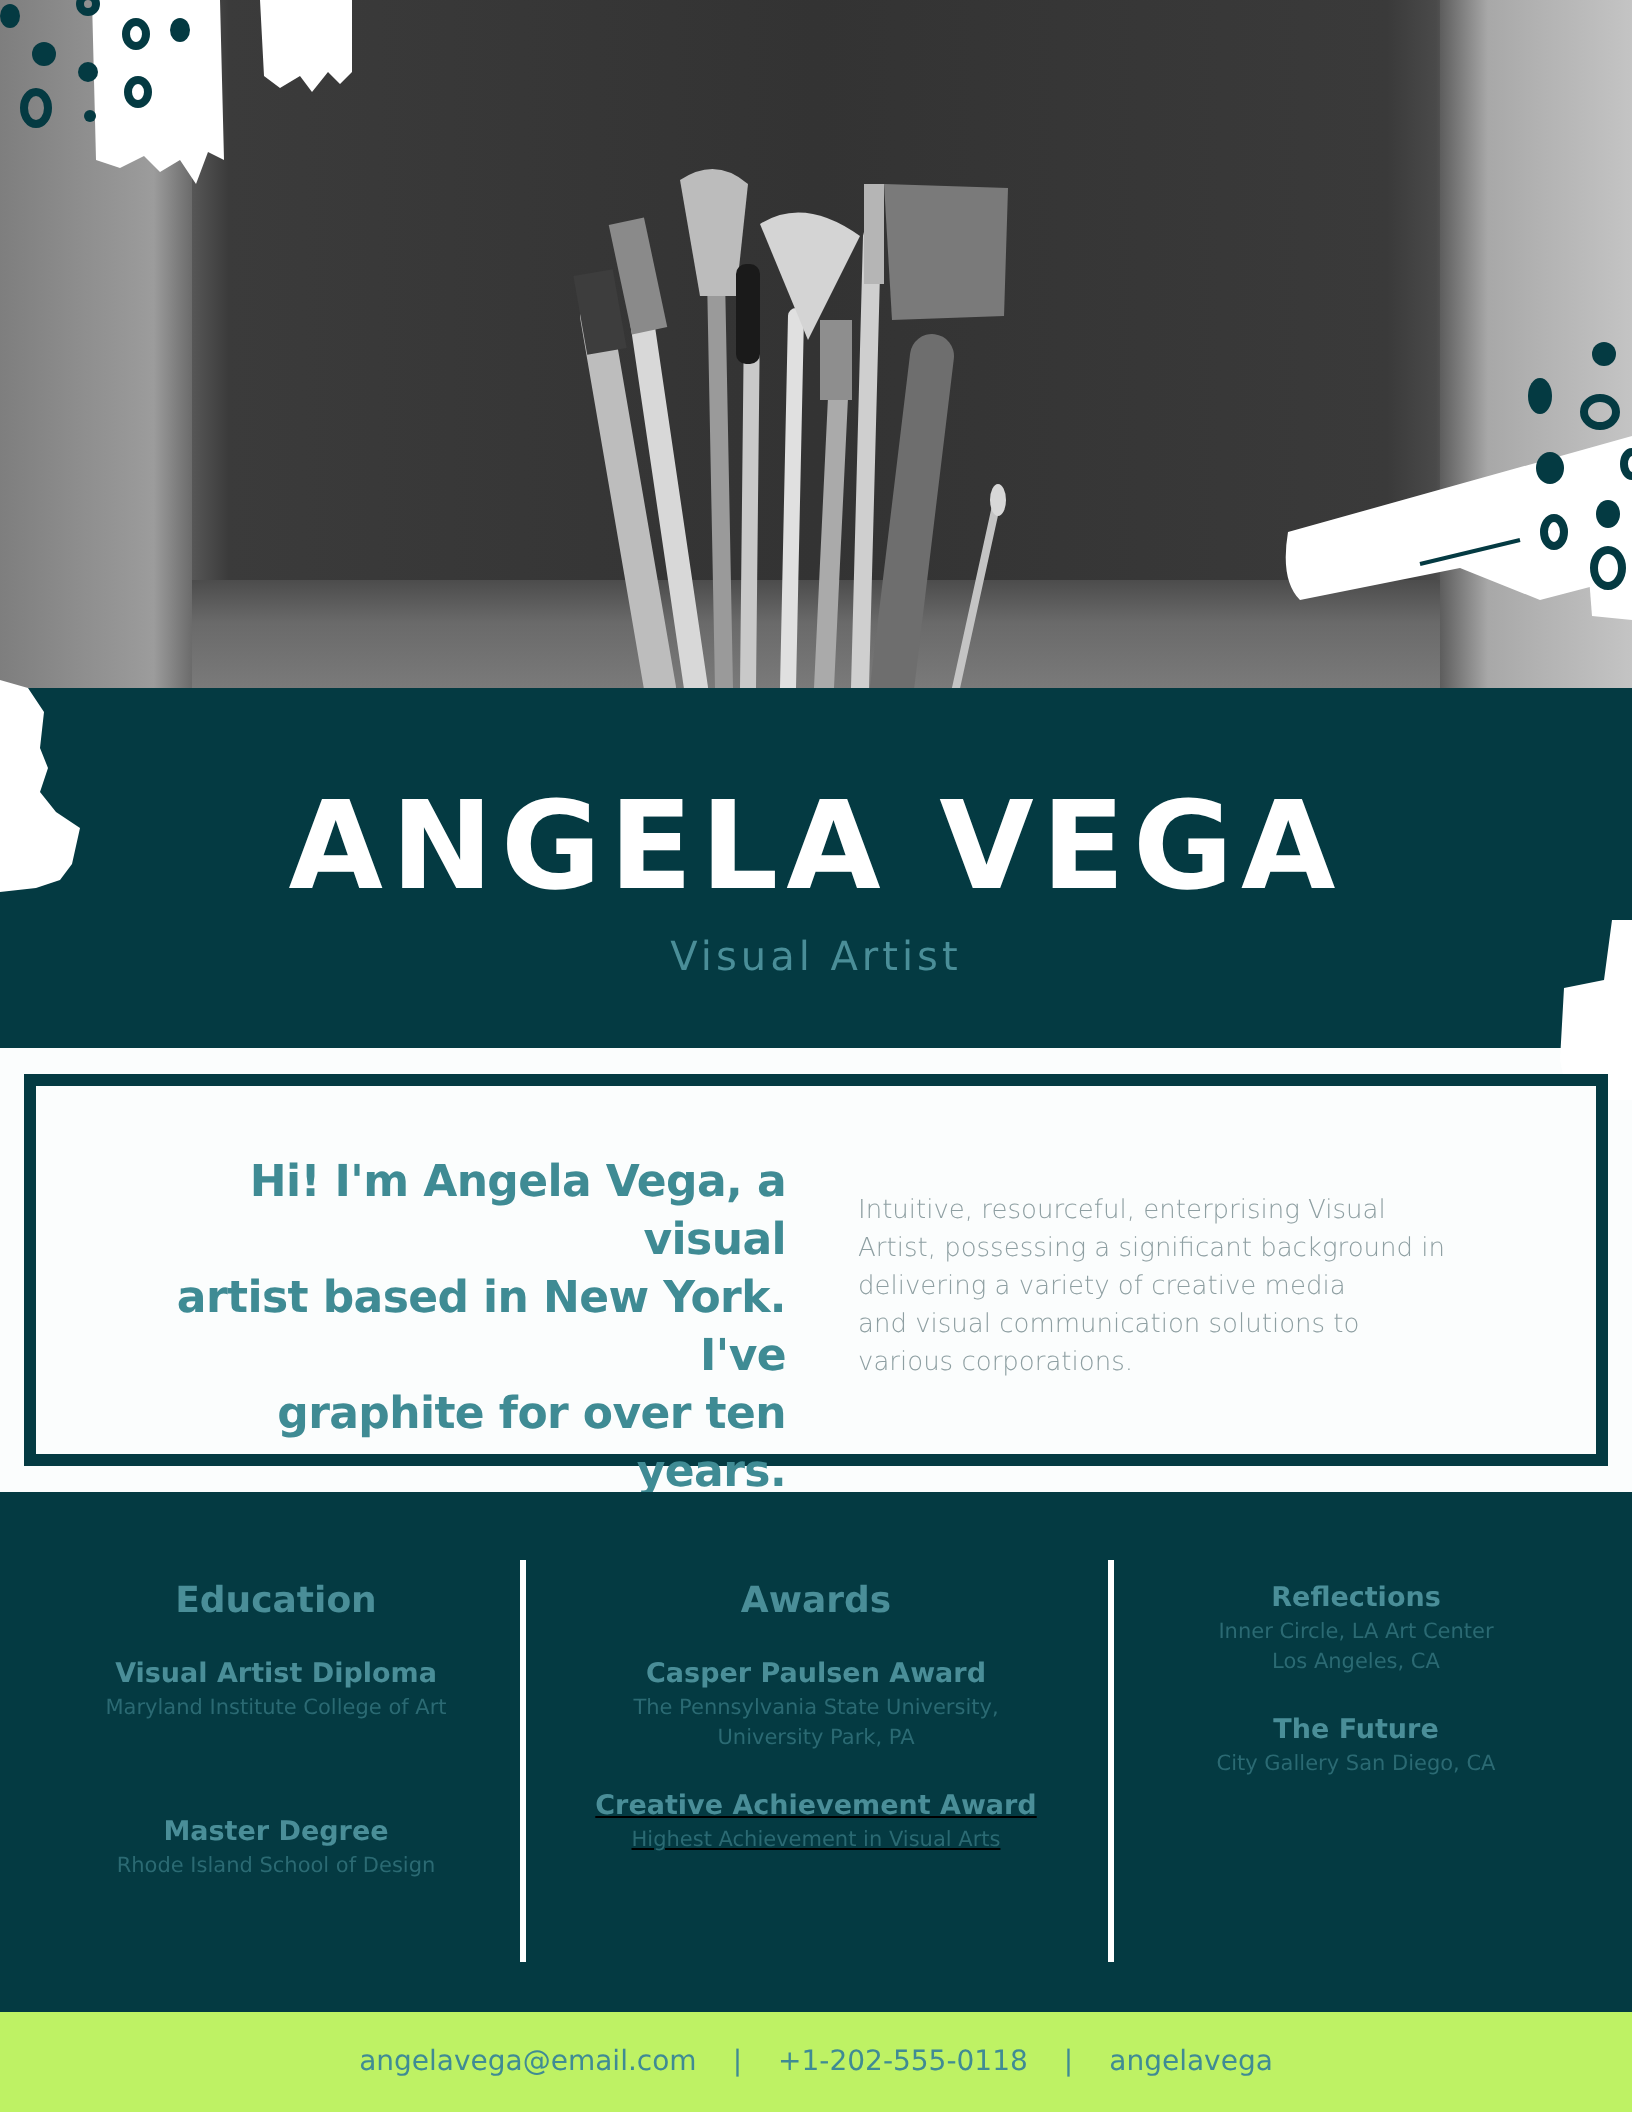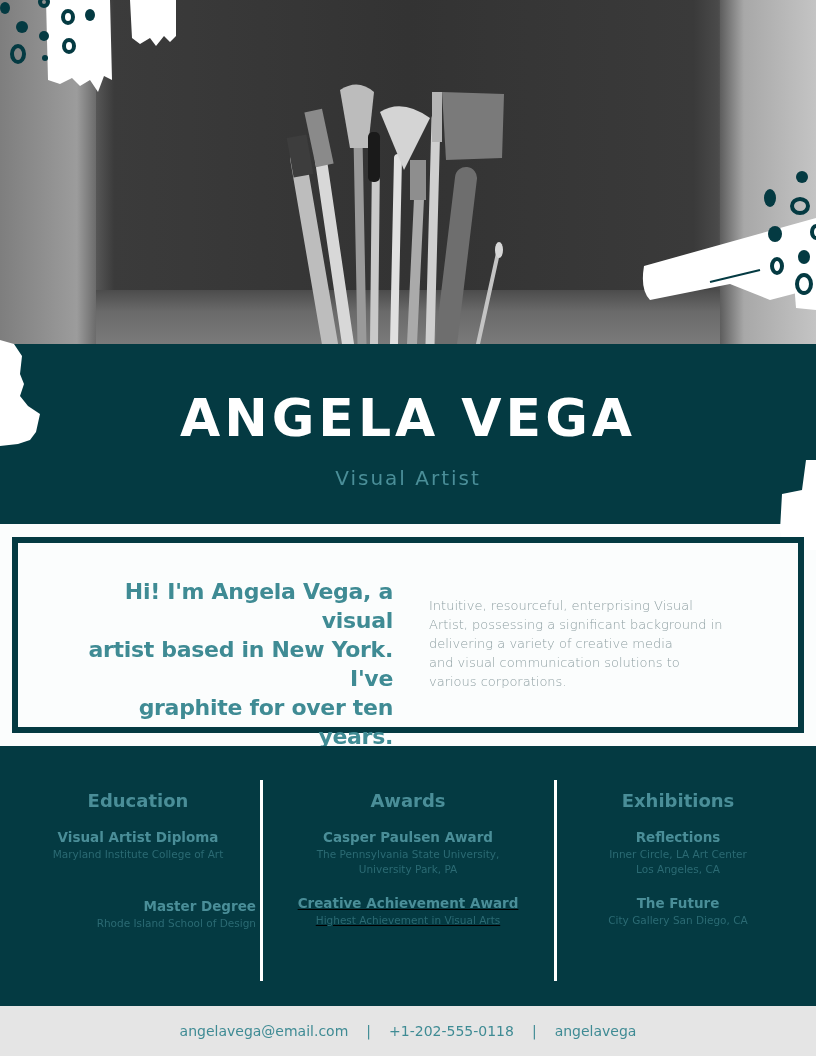--- a/index.html
+++ b/index.html
@@ -28,21 +28,21 @@
   
   .decor { position: absolute; }
 
   
   .name-band {
     position: absolute; left: 0; top: 344px; width: 816px; height: 180px; background: #043a42;
   }
   .name {
     position: absolute; left: 0; right: 0; top: 388px; text-align: center;
     color: #ffffff; font-family: "DejaVu Sans", sans-serif; font-weight: bold;
-    font-size: 52px; letter-spacing: 4px;
+    font-size: 61px; letter-spacing: 4px;
   }
   .title {
     position: absolute; left: 0; right: 0; top: 466px; text-align: center;
     color: #4a8e98; font-family: "DejaVu Sans", sans-serif; font-size: 20px; letter-spacing: 2px;
   }
 
   
   .intro-box {
     position: absolute; left: 12px; top: 537px; width: 792px; height: 196px;
     border: 6px solid #043a42; background: #fbfdfd;
@@ -76,21 +76,21 @@
   .item h3 {
     color: #4a8e98; font-family: "DejaVu Sans", sans-serif; font-weight: bold; font-size: 13.5px;
     line-height: 20px;
   }
   .item p {
     color: #2b6a73; font-family: "DejaVu Sans", sans-serif; font-size: 10.5px; line-height: 15px;
   }
 
   
   .footer {
-    position: absolute; left: 0; top: 1006px; width: 816px; height: 50px; background: #e5e5e5;
+    position: absolute; left: 0; top: 1006px; width: 816px; height: 50px; background: #bef264;
     display: flex; justify-content: center; align-items: center;
     color: #3f8b94; font-family: "DejaVu Sans", sans-serif; font-size: 14px;
   }
   .footer .sep { margin: 0 18px; color: #3f8b94; }
   .footer a { color: #3f8b94; text-decoration: none; }
 </style>
 </head>
 <body>
 
 <div class="hero">
@@ -190,41 +190,40 @@
 <div class="info-band"></div>
 <div class="divider" style="left:260px;"></div>
 <div class="divider" style="left:554px;"></div>
 
 <div class="col" style="left:20px; width:236px;">
   <h2>Education</h2>
   <div class="item">
     <h3>Visual Artist Diploma</h3>
     <p>Maryland Institute College of Art</p>
   </div>
-  <div class="item" style="margin-top:34px;text-align:right;">
+  <div class="item" style="margin-top:44px;">
     <h3>Master Degree</h3>
     <p>Rhode Island School of Design</p>
   </div>
 </div>
 
 <div class="col" style="left:280px; width:256px;">
   <h2>Awards</h2>
   <div class="item">
     <h3>Casper Paulsen Award</h3>
     <p>The Pennsylvania State University,</p>
     <p>University Park, PA</p>
   </div>
   <div class="item" style="margin-top:4px;text-decoration:underline;">
     <h3>Creative Achievement Award</h3>
     <p>Highest Achievement in Visual Arts</p>
   </div>
 </div>
 
 <div class="col" style="left:570px; width:216px;">
-  <h2>Exhibitions</h2>
   <div class="item">
     <h3>Reflections</h3>
     <p>Inner Circle, LA Art Center</p>
     <p>Los Angeles, CA</p>
   </div>
   <div class="item" style="margin-top:4px;">
     <h3>The Future</h3>
     <p>City Gallery San Diego, CA</p>
   </div>
 </div>

